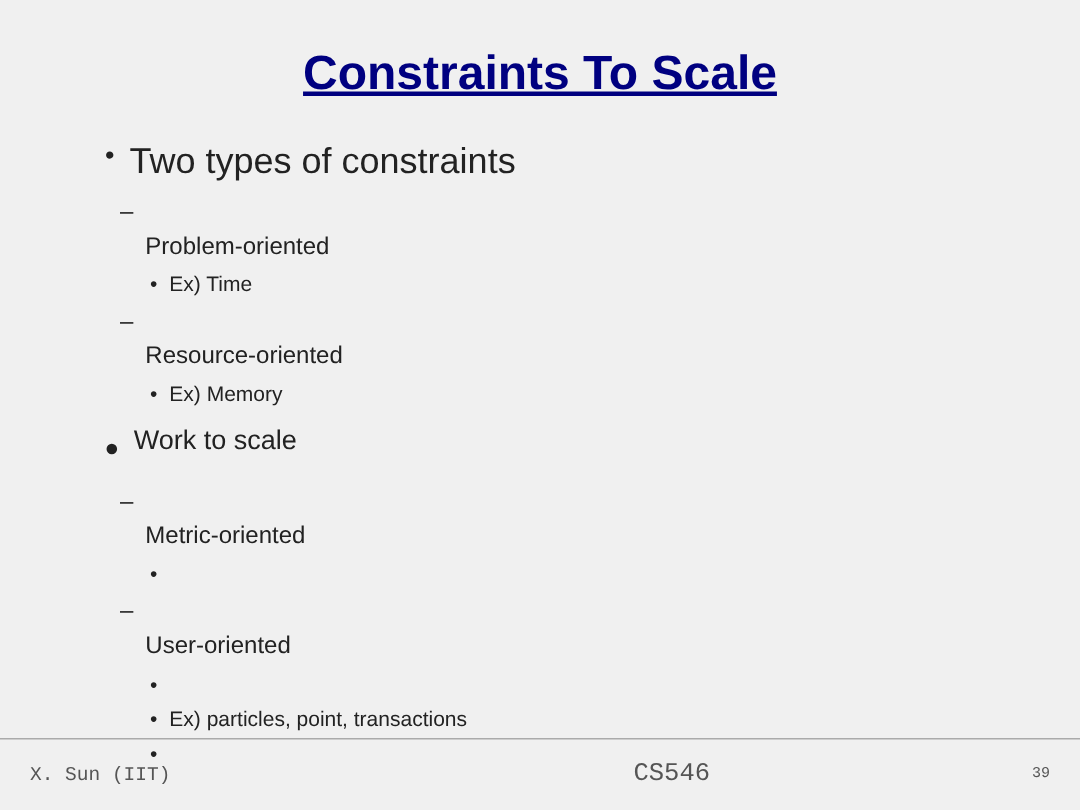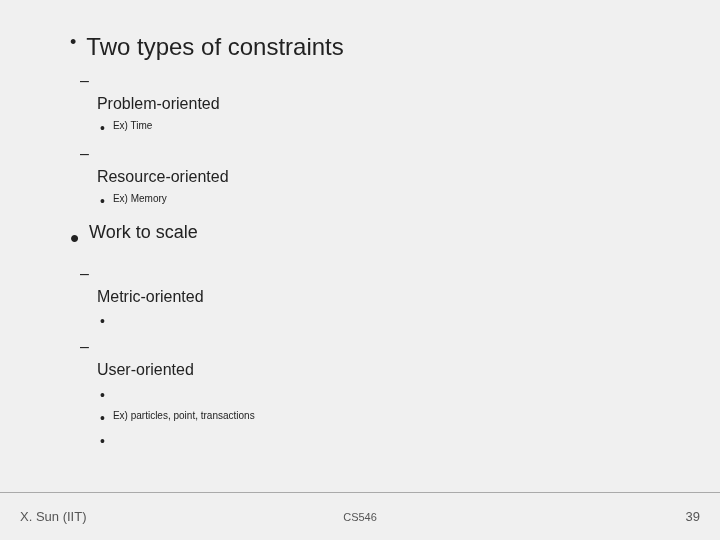--- a/index.html
+++ b/index.html
@@ -104,65 +104,67 @@
       font-size: 14px;
     }
 
     .dot-marker {
       margin-right: 8px;
       font-size: 14px;
       line-height: 1.5;
     }
 
     .dot-text {
-      font-size: 10px;
+      font-size: 14px;
       line-height: 1.5;
     }
 
     .footer {
       position: absolute;
       bottom: 0;
       left: 0;
       right: 0;
       height: 48px;
       display: flex;
       align-items: center;
       border-top: 1px solid #aaa;
       padding: 16px 20px;
+      font-family: Liberation Mono, monospace;
     }
 
     .footer-left {
       flex: 1;
       font-size: 13px;
       color: #555;
     }
 
     .footer-center {
       flex: 1;
-      text-align: center;
-      font-size: 11px;
+      text-align: right;
+      font-size: 17px;
       color: #555;
     }
 
     .footer-right {
       flex: 1;
       text-align: right;
-      font-size: 13px;
+      font-size: 10px;
       color: #555;
     }
 
     .section-gap {
       margin-top: 8px;
     }
   </style>
 </head>
 <body>
 
 <div class="slide">
 
+  <div class="slide-title">Constraints To Scale</div>
 
   <div class="content">
 
     <div class="bullet-l1">
       <span class="bullet-l1-marker">•</span>
       <span class="bullet-l1-text">Two types of constraints</span>
     </div>
 
     <div class="sub-items">
 

